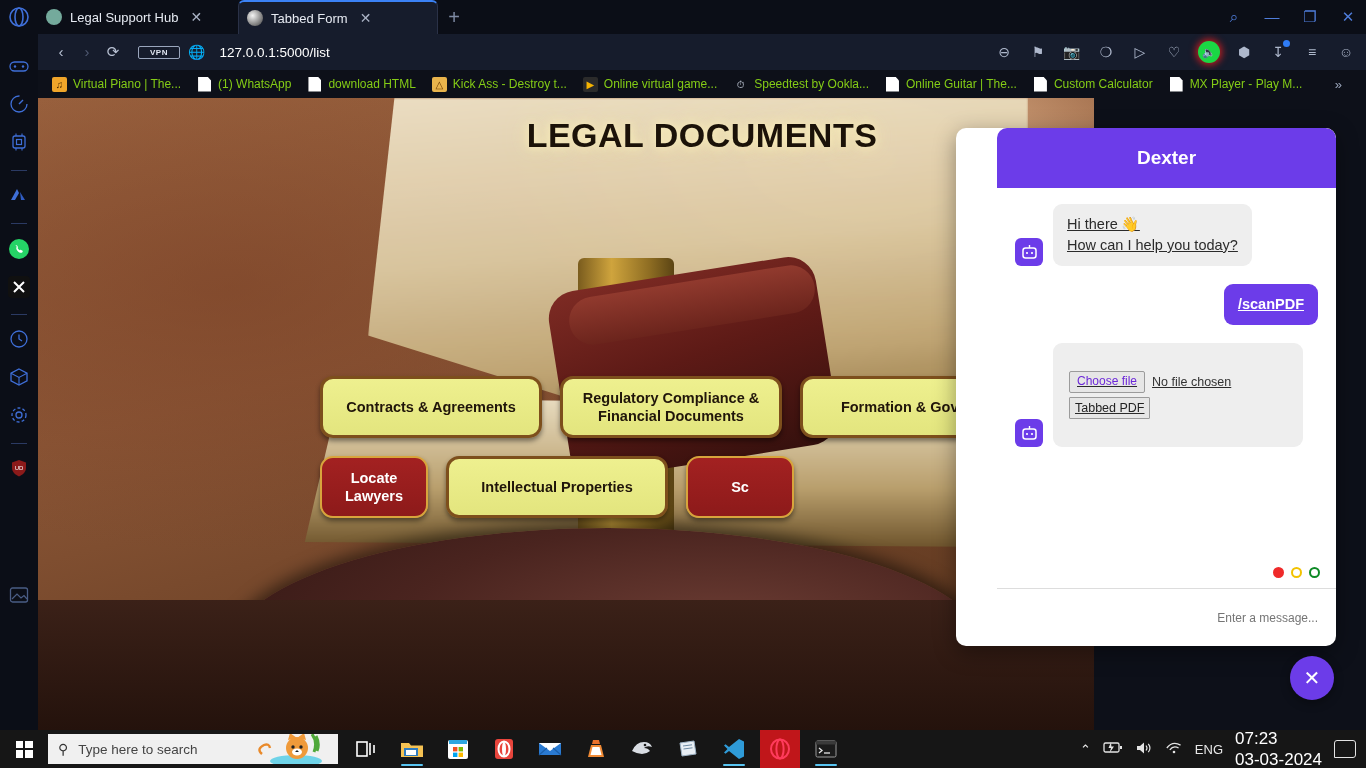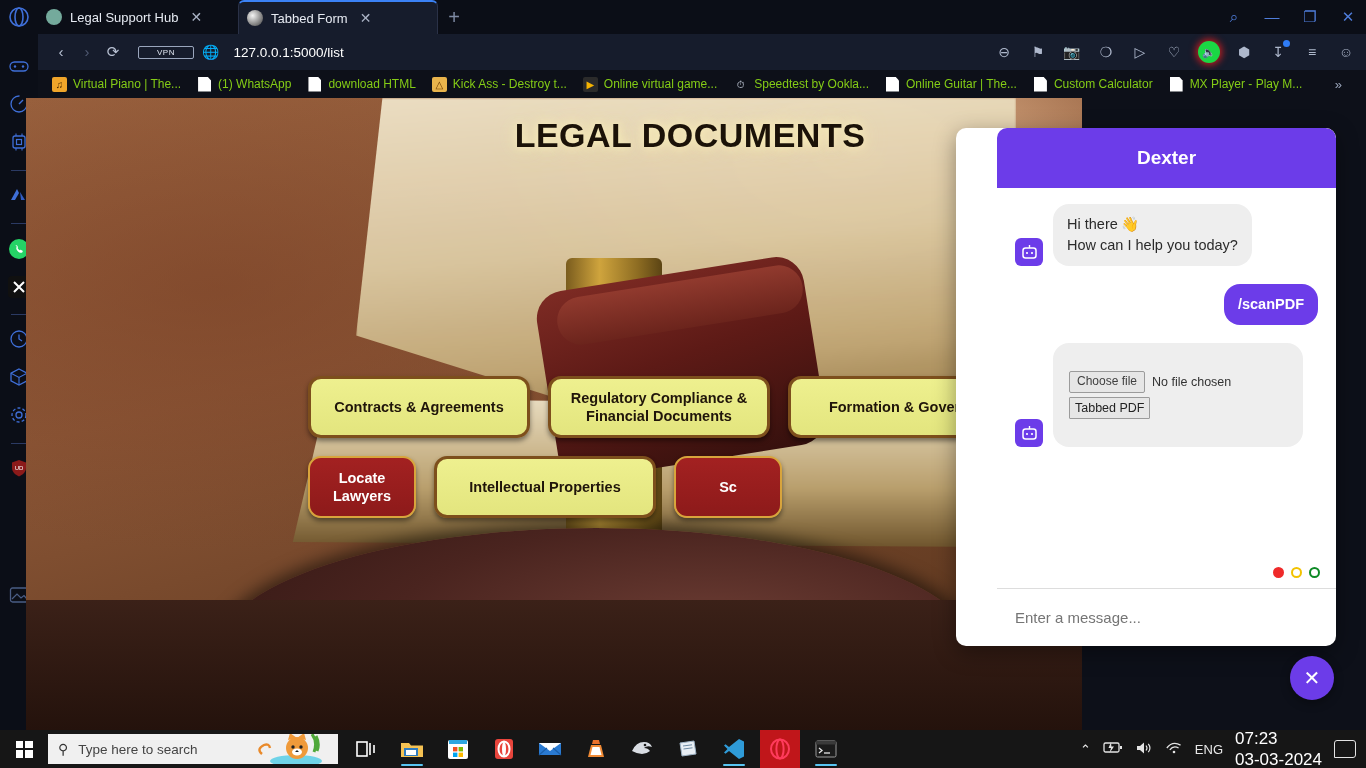--- a/index.html
+++ b/index.html
@@ -32,21 +32,21 @@
 
   .win-ctrls { position: absolute; right: 8px; top: 0; height: 34px; display: flex; align-items: center; gap: 18px; }
   .win-ctrls div { width: 20px; height: 20px; color: #4f7ddb; font-size: 15px; line-height: 20px; text-align: center; }
 
   
   .navbar { position: absolute; left: 38px; top: 34px; width: 1328px; height: 36px; background: #161c2c;
             display: flex; align-items: center; padding: 0 10px; }
   .navbtn { width: 26px; height: 26px; color: #b9c2d4; font-size: 15px; line-height: 26px; text-align: center; }
   .navbtn.dim { color: #505a73; }
   .vpn-badge { margin-left: 12px; border: 1px solid #9aa6bd; border-radius: 2px; color: #dfe5f0;
-               font-size: 8px; font-weight: normal; padding: 1px 18px; letter-spacing: .5px; }
+               font-size: 8px; font-weight: bold; padding: 1px 11px; letter-spacing: .5px; }
   .globe { margin-left: 8px; color: #c6cfe0; font-size: 14px; }
   .urltext { margin-left: 14px; font-size: 13.5px; color: #ffffff; }
   .tools { margin-left: auto; display: flex; align-items: center; gap: 14px; }
   .tools .ic { width: 20px; height: 20px; color: #aeb8cc; font-size: 14px; line-height: 20px; text-align: center; position: relative; }
   .sound-ic { width: 22px; height: 22px; border-radius: 50%; background: #1bd744;
               box-shadow: 0 0 7px 2px rgba(225,30,30,.85); color: #0a3d16; font-size: 11px;
               line-height: 22px; text-align: center; }
   .dl-dot { position: absolute; right: -2px; top: -2px; width: 7px; height: 7px; border-radius: 50%; background: #2f7cf6; }
 
   
@@ -59,21 +59,21 @@
   .doc-glyph { width: 13px; height: 15px; background: #ffffff; display: inline-block;
                clip-path: polygon(0 0, 72% 0, 100% 26%, 100% 100%, 0 100%); }
 
   
   .sidebar { position: absolute; left: 0; top: 34px; width: 38px; height: 696px; background: #0b0e17;
              display: flex; flex-direction: column; align-items: center; padding-top: 22px; gap: 14px; }
   .sb-ic { width: 24px; height: 24px; color: #3f6fd8; font-size: 15px; line-height: 24px; text-align: center; }
   .sb-div { width: 16px; height: 1px; background: #2b3a63; }
 
   
-  .page { position: absolute; left: 26px; top: 98px; width: 1056px; height: 632px; overflow: hidden;
+  .page { position: absolute; left: 38px; top: 98px; width: 1056px; height: 632px; overflow: hidden;
           background: linear-gradient(150deg, #8a5a3c 0%, #a3663f 30%, #caa070 60%, #8e5c3a 100%); }
   .bg-art { position: absolute; inset: 0; }
   .bg-wall { position: absolute; inset: 0;
              background:
                radial-gradient(ellipse 55% 50% at 78% 10%, rgba(255,212,170,.88), rgba(255,190,140,0) 62%),
                radial-gradient(ellipse 70% 60% at 18% 30%, rgba(120,62,36,.55), rgba(120,62,36,0) 70%),
                linear-gradient(165deg, #9c6440 0%, #8b5636 38%, #6d4227 70%, #533019 100%); }
   .bg-book { position: absolute; left: 330px; top: 0px; width: 660px; height: 330px;
              background: linear-gradient(175deg, #efe3c8 0%, #dcc9a2 45%, #c2a876 75%, #8f7343 100%);
              filter: blur(1px); opacity: .96;
@@ -114,39 +114,39 @@
           background: #ffffff; border-radius: 10px; box-shadow: 0 6px 22px rgba(0,0,0,.38);
           display: flex; flex-direction: column; overflow: hidden; padding-left: 41px; }
   .chat-head { height: 60px; background: #6c3ce9; display: flex; align-items: center; justify-content: center;
                border-radius: 10px 10px 0 0; }
   .chat-title { color: #ffffff; font-size: 19px; font-weight: bold; }
   .chat-body { flex: 1; padding: 16px 18px 0 18px; overflow: hidden; position: relative; }
   .msg-row { display: flex; align-items: flex-end; gap: 10px; margin-bottom: 18px; }
   .msg-row.user { justify-content: flex-end; }
   .bot-av { width: 28px; height: 28px; border-radius: 6px; background: #6c3ce9; flex: 0 0 28px;
             display: flex; align-items: center; justify-content: center; }
-  .bubble { background: #eeeeee; color: #2b2b2b; border-radius: 16px; padding: 10px 14px;
-            font-size: 14.5px; line-height: 1.45; max-width: 250px; }
+  .bubble { background: #eeeeee; color: #2b2b2b; border-radius: 9px; padding: 10px 14px;
+            font-size: 14.5px; line-height: 1.45; max-width: 250px; text-decoration: underline; }
   .bubble.user { background: #6c3ce9; color: #ffffff; font-weight: bold; }
   .bubble.upload { min-height: 104px; width: 256px; display: flex; flex-direction: column;
                    justify-content: center; padding: 14px 16px; }
   .file-line { display: flex; align-items: center; gap: 7px; margin-bottom: 4px; }
-  .choose-btn { font-family: "Liberation Sans", sans-serif; font-size: 12px; color: #404040;
+  .choose-btn { font-family: "Liberation Sans", sans-serif; font-size: 12px; color: #6d28d9;
                 background: #e6e6e6; border: 1px solid #9b9b9b; border-radius: 2px; padding: 1px 7px; }
   .file-none { font-size: 12.5px; color: #333; }
   .upload-btn { align-self: flex-start; font-size: 12.5px; color: #222; background: #e6e6e6;
                 border: 1px solid #9b9b9b; border-radius: 1px; padding: 1px 5px; }
   .dots { position: absolute; right: 16px; bottom: 10px; display: flex; gap: 7px; }
   .dot { width: 11px; height: 11px; border-radius: 50%; }
   .dot.red { background: #ef2a2a; border: 2px solid #ef2a2a; }
   .dot.yellow { background: #ffffff; border: 2px solid #f2c200; }
   .dot.green { background: #ffffff; border: 2px solid #0e8a26; }
   .chat-foot { height: 58px; border-top: 1px solid #dddddd; display: flex; align-items: center; padding: 0 18px; }
-  .chat-input { border: none; outline: none; width: 100%; font-size: 15px; color: #5c5c5c;
-                font-family: "Liberation Sans", sans-serif; background: transparent; }
+  .chat-input { border: none; outline: none; width: 100%; font-size: 12px; color: #5c5c5c;
+                font-family: "Liberation Sans", sans-serif; background: transparent; text-align: right; }
   .chat-close { position: absolute; left: 1290px; top: 656px; width: 44px; height: 44px; border-radius: 50%;
                 background: #6c3ce9; color: #ffffff; font-size: 20px; display: flex;
                 align-items: center; justify-content: center; box-shadow: 0 3px 10px rgba(0,0,0,.35); }
 
   
   .taskbar { position: absolute; left: 0; top: 730px; width: 1366px; height: 38px; background: #161616;
              display: flex; align-items: center; }
   .start { width: 48px; height: 38px; display: flex; align-items: center; justify-content: center; }
   .win-sq { width: 17px; height: 17px; display: grid; grid-template-columns: 1fr 1fr; grid-template-rows: 1fr 1fr; gap: 2px; }
   .win-sq i { background: #ffffff; display: block; }

